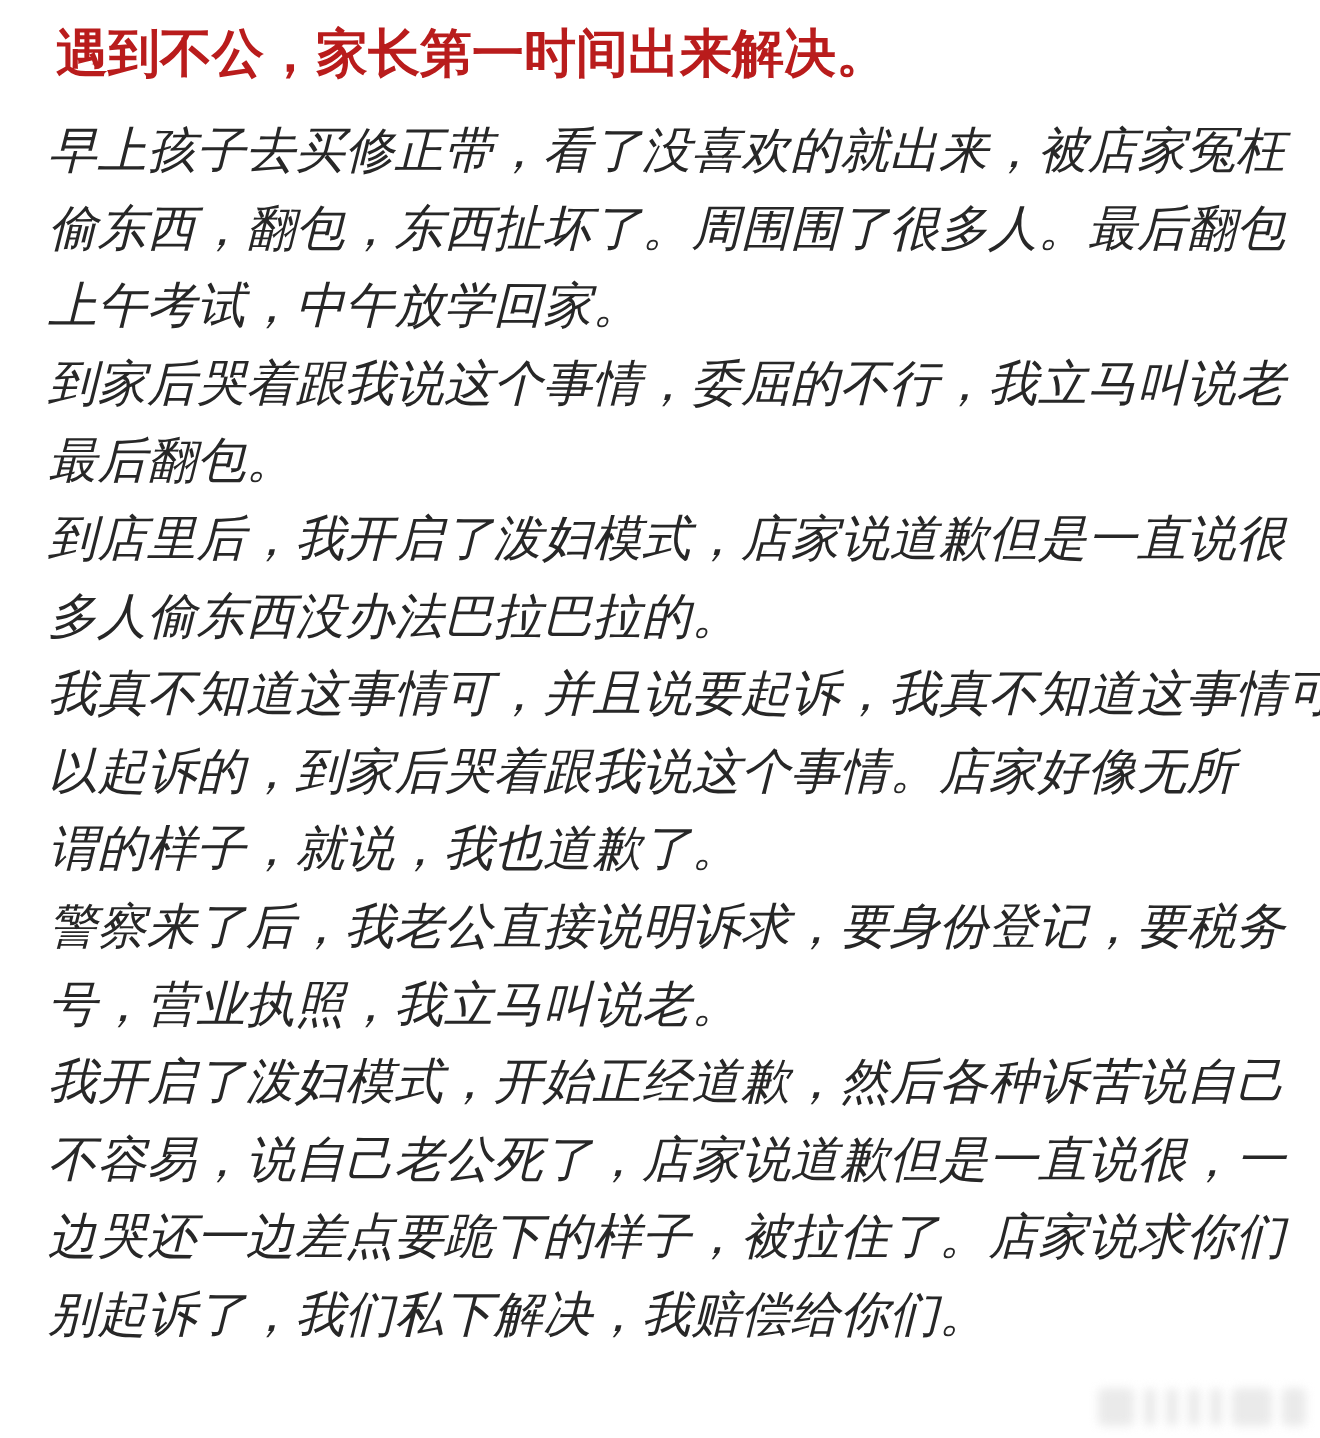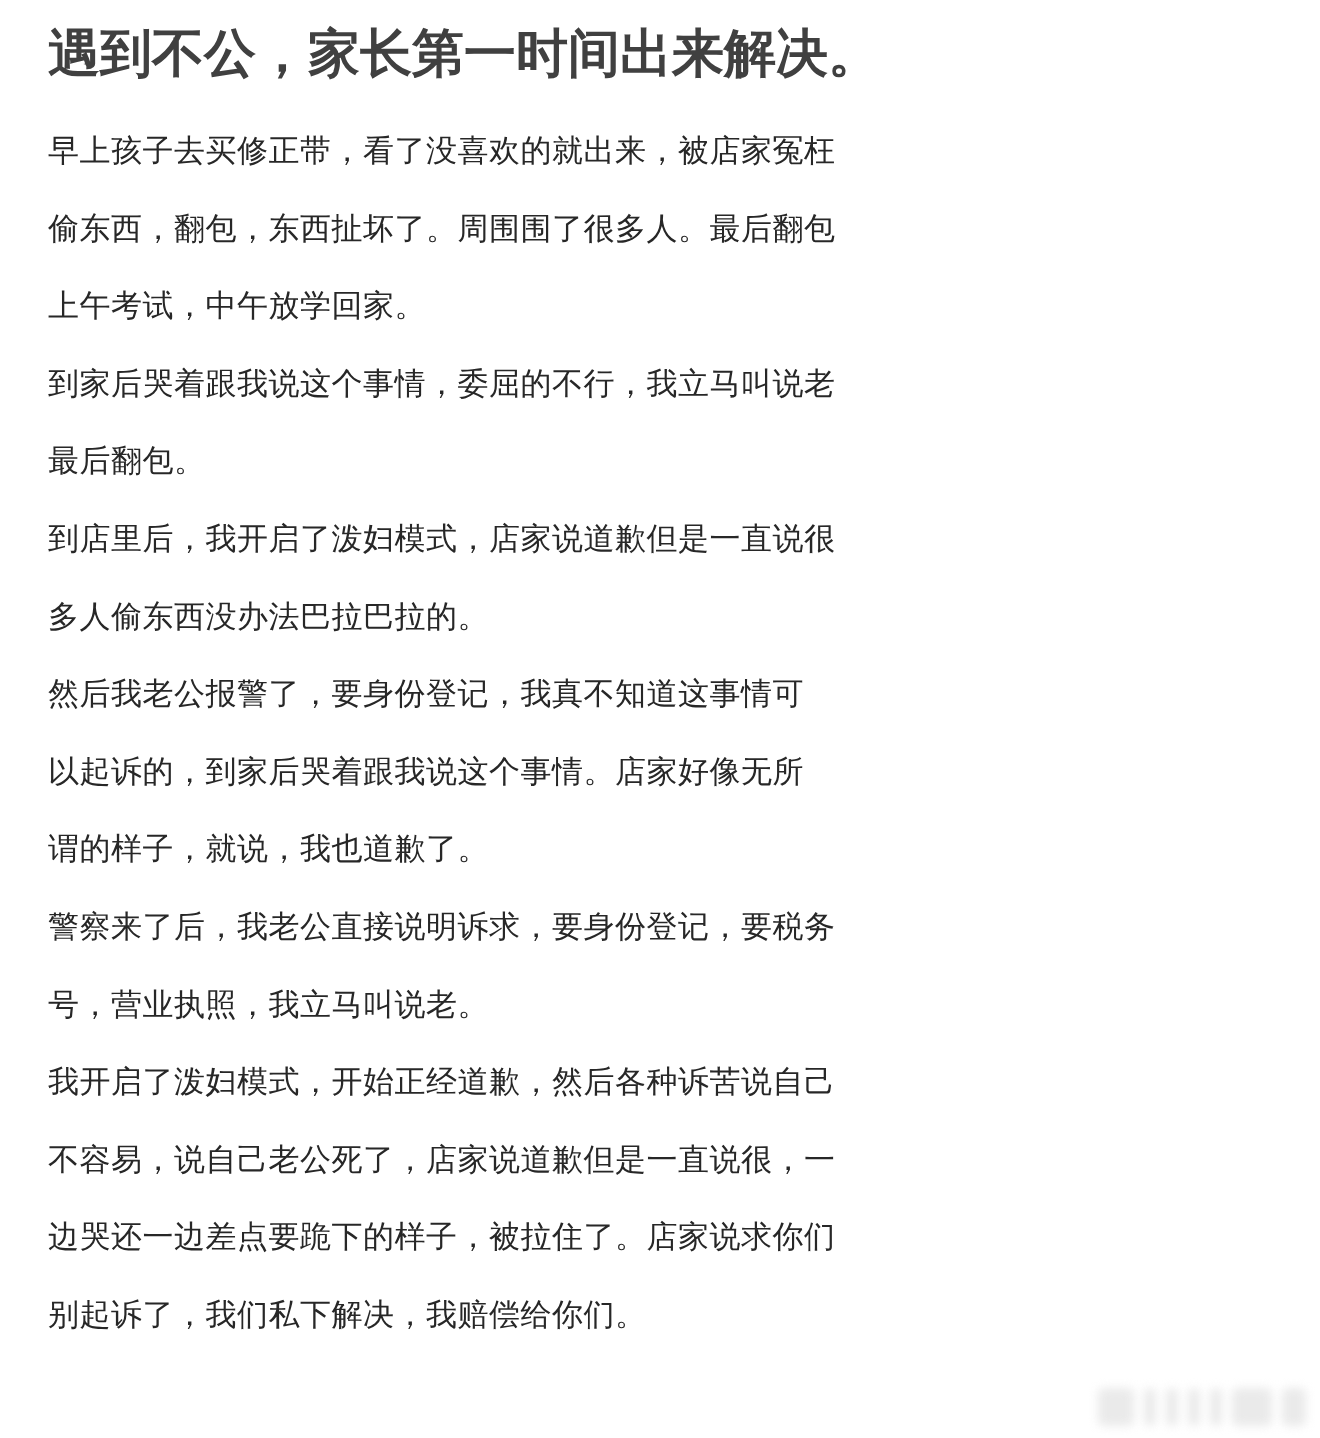--- a/index.html
+++ b/index.html
@@ -16,31 +16,32 @@
     font-family: "Liberation Sans", "DejaVu Sans", sans-serif;
     color: #272727;
   }
   .content {
     padding: 14px 48px 0 48px;
   }
   .title {
     font-size: 52px;
     font-weight: 700;
     line-height: 78px;
-    margin: 0 0 20px 0;
+    margin: 0 0 20px 8px;
     white-space: nowrap;
     letter-spacing: 0;
-    color: #404040;
+    color: #b91c1c;
   }
   .line {
-    font-size: 31px;
+    font-size: 49px;
     font-weight: 400;
     line-height: 77.6px;
     white-space: nowrap;
     letter-spacing: 0.5px;
+    font-style: italic;
   }
   .watermark {
     position: absolute;
     right: 14px;
     bottom: 12px;
     display: flex;
     align-items: flex-end;
     gap: 10px;
     filter: blur(5px);
     opacity: 0.9;
@@ -66,21 +67,21 @@
   <div class="content">
     <h1 class="title">遇到不公，家长第一时间出来解决。</h1>
     <div>
         <div class="line">早上孩子去买修正带，看了没喜欢的就出来，被店家冤枉</div>
         <div class="line">偷东西，翻包，东西扯坏了。周围围了很多人。最后翻包</div>
         <div class="line">上午考试，中午放学回家。</div>
         <div class="line">到家后哭着跟我说这个事情，委屈的不行，我立马叫说老</div>
         <div class="line">最后翻包。</div>
         <div class="line">到店里后，我开启了泼妇模式，店家说道歉但是一直说很</div>
         <div class="line">多人偷东西没办法巴拉巴拉的。</div>
-        <div class="line">然后我老公报警了，要身份登记，我真不知道这事情可</div>
+        <div class="line">我真不知道这事情可，并且说要起诉，我真不知道这事情可</div>
         <div class="line">以起诉的，到家后哭着跟我说这个事情。店家好像无所</div>
         <div class="line">谓的样子，就说，我也道歉了。</div>
         <div class="line">警察来了后，我老公直接说明诉求，要身份登记，要税务</div>
         <div class="line">号，营业执照，我立马叫说老。</div>
         <div class="line">我开启了泼妇模式，开始正经道歉，然后各种诉苦说自己</div>
         <div class="line">不容易，说自己老公死了，店家说道歉但是一直说很，一</div>
         <div class="line">边哭还一边差点要跪下的样子，被拉住了。店家说求你们</div>
         <div class="line">别起诉了，我们私下解决，我赔偿给你们。</div>
       </div>
   </div>

